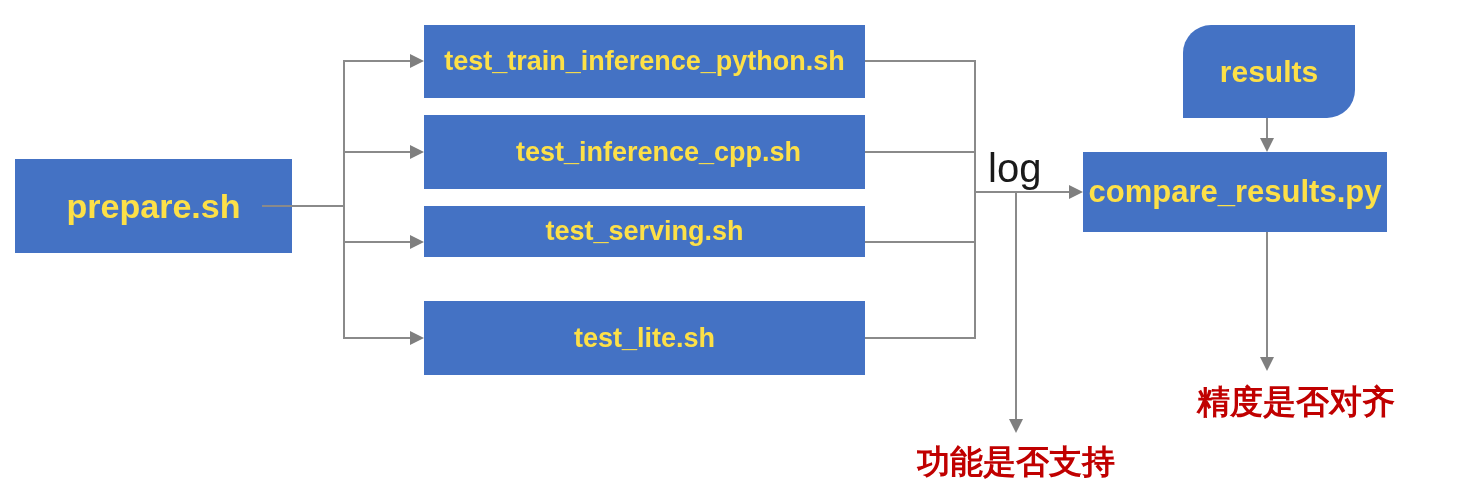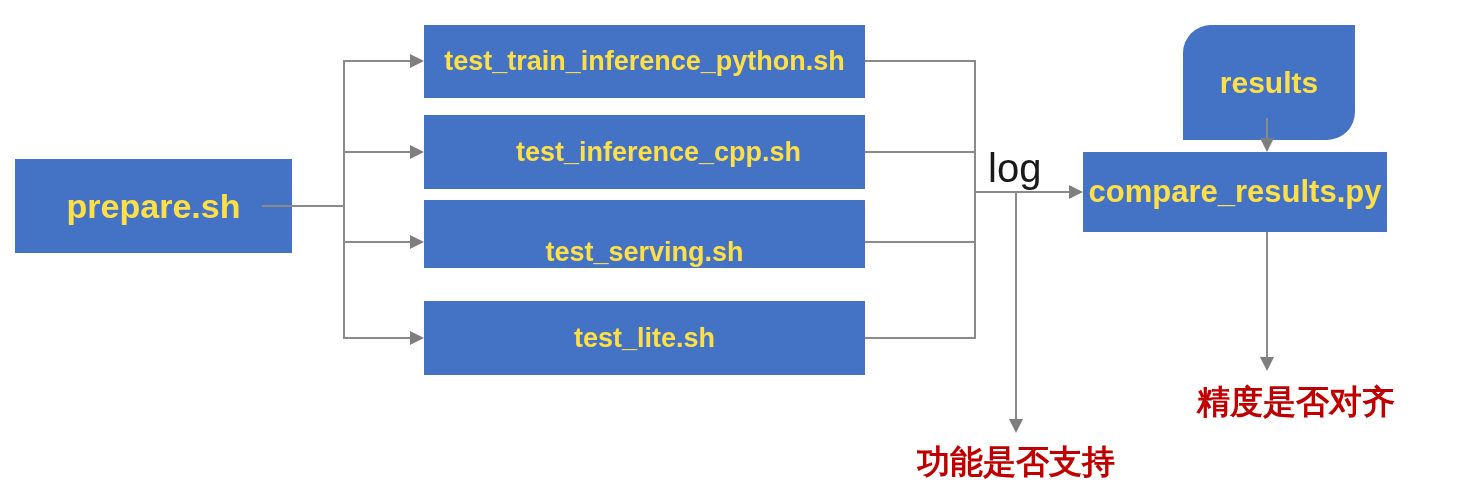--- a/index.html
+++ b/index.html
@@ -64,23 +64,23 @@
     position: absolute;
     color: #1a1a1a;
     font-size: 40px;
     white-space: nowrap;
   }
 
   
   #node-prepare      { left: 15px;   top: 159px; width: 277px; height: 94px; font-size: 34px; }
   #node-test-0       { left: 424px;  top: 25px;  width: 441px; height: 73px; font-size: 27px; }
   #node-test-1       { left: 424px;  top: 115px; width: 441px; height: 74px; font-size: 27px; padding-left: 28px; }
-  #node-test-2       { left: 424px;  top: 200px; width: 441px; height: 68px; font-size: 27px; align-items: flex-end; }
+  #node-test-2       { left: 424px;  top: 206px; width: 441px; height: 51px; font-size: 27px; }
   #node-test-3       { left: 424px;  top: 301px; width: 441px; height: 74px; font-size: 27px; }
-  #node-results      { left: 1183px; top: 25px;  width: 172px; height: 115px; font-size: 30px;
+  #node-results      { left: 1183px; top: 25px;  width: 172px; height: 93px; font-size: 30px;
                        border-radius: 28px 0 28px 0; }
   #node-compare      { left: 1083px; top: 152px; width: 304px; height: 80px; font-size: 31px; }
 </style>
 </head>
 <body>
 
 <div id="canvas">
 
   <div class="node" id="node-prepare">
     <span>prepare.sh</span>

